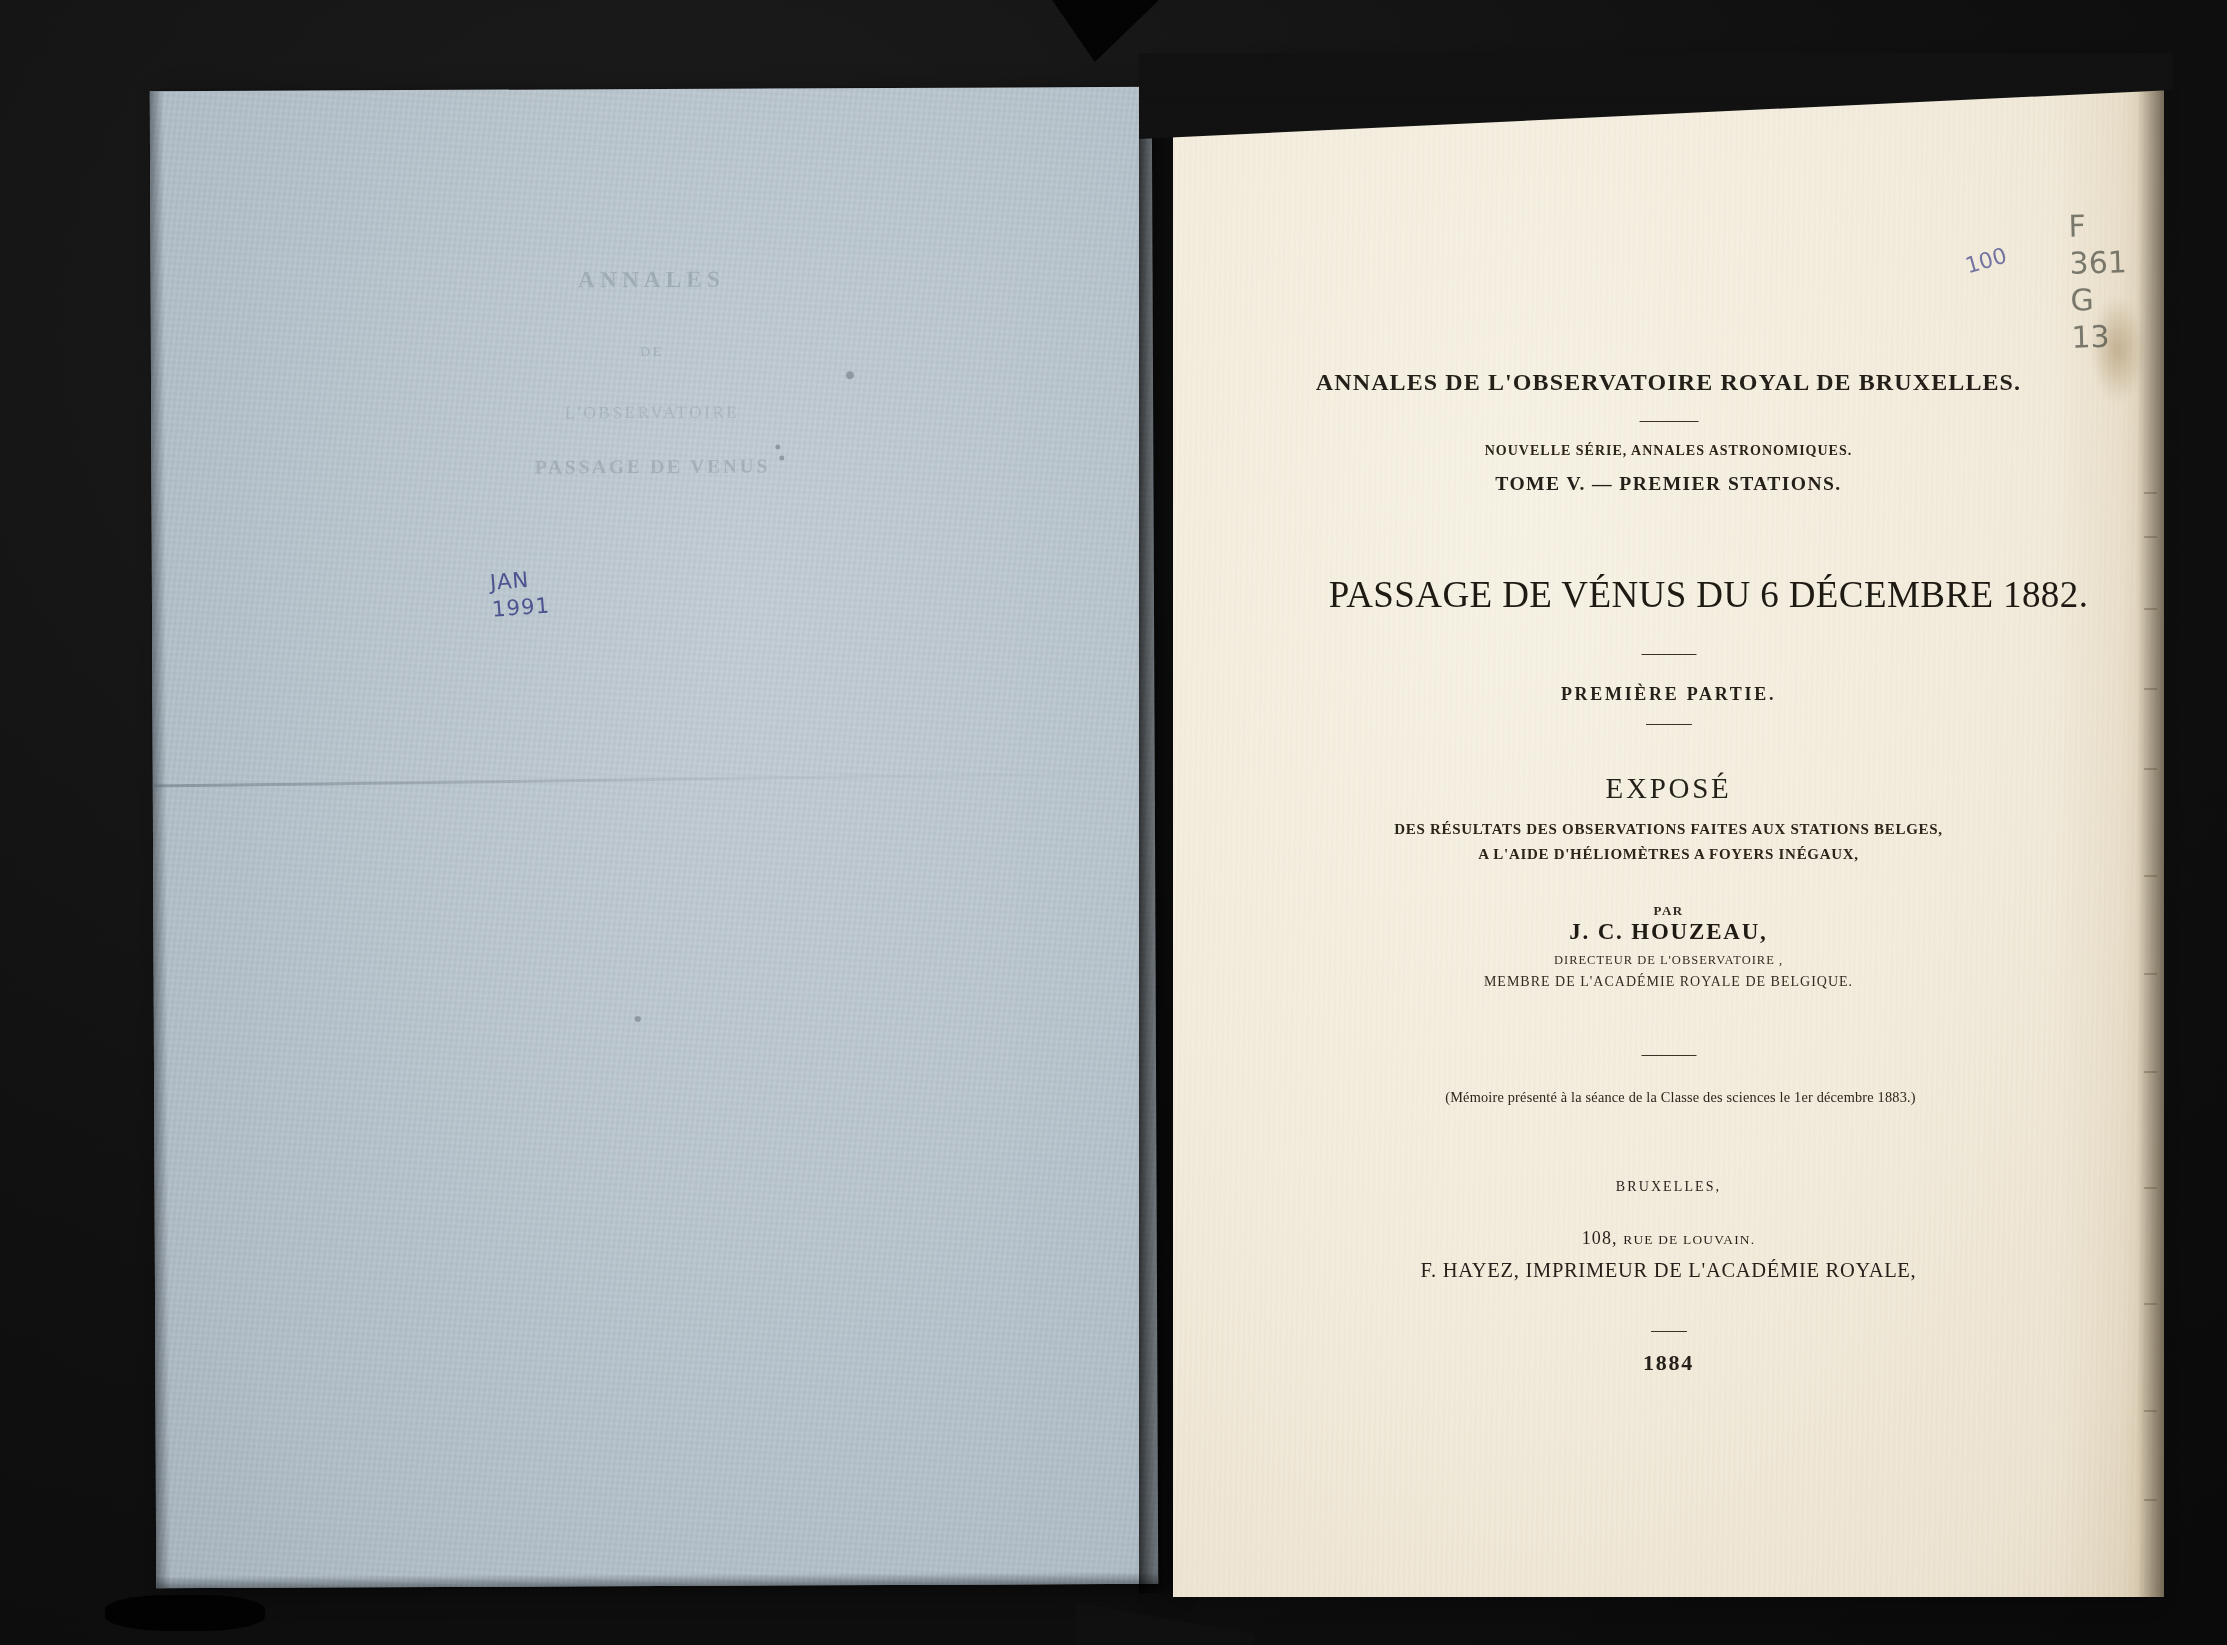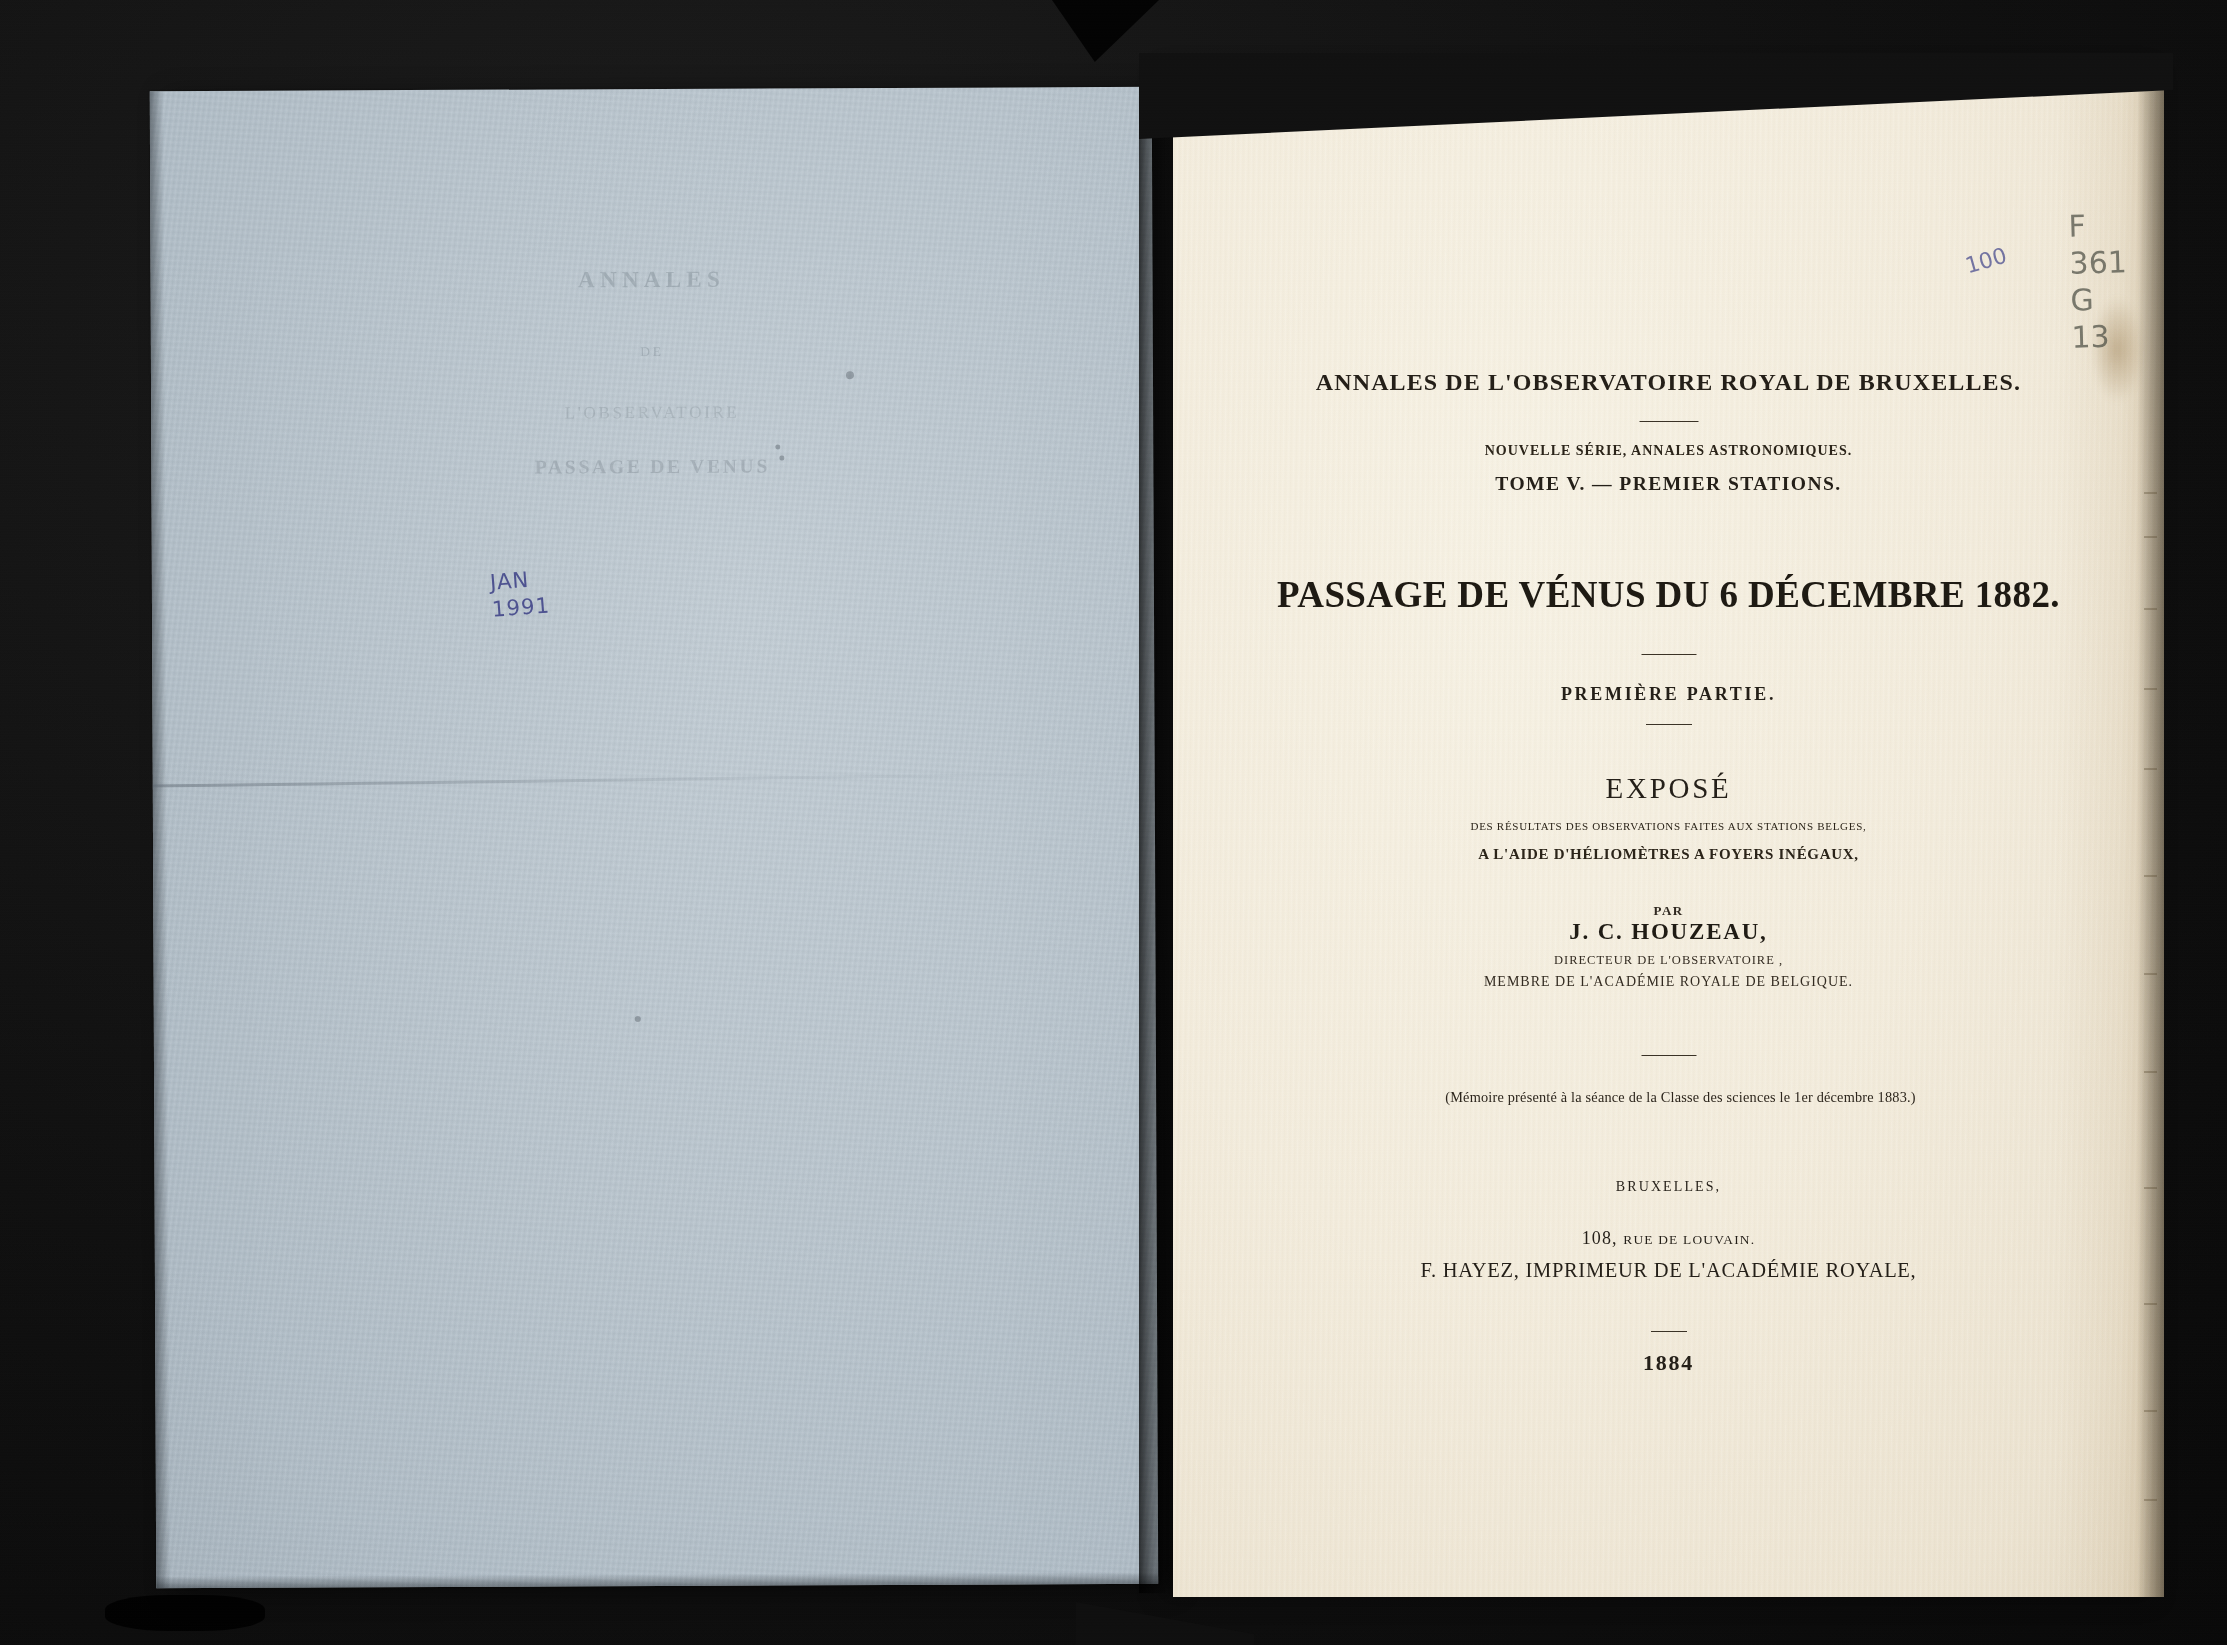--- a/index.html
+++ b/index.html
@@ -228,38 +228,39 @@
     font-size: 14px; font-weight: bold; letter-spacing: 1px;
     color: #2b2419;
   }
   .t-tome {
     position: absolute; top: 399px; width: 100%;
     font-size: 19.6px; font-weight: bold; letter-spacing: 1.4px;
     color: #241f18;
   }
   .t-title {
     position: absolute; top: 499px; width: 100%;
-    font-size: 37px; font-weight: bold; letter-spacing: 0.4px;
+    font-size: 37px; font-weight: normal; letter-spacing: 0.4px;
     color: #1e1a13;
+    padding-left: 40px;
   }
   .r2 { top: 581px; width: 55px; }
   .t-partie {
     position: absolute; top: 610px; width: 100%;
     font-size: 18px; font-weight: bold; letter-spacing: 2.7px;
     color: #241f18;
   }
   .r3 { top: 651px; width: 46px; }
   .t-expose {
     position: absolute; top: 697px; width: 100%;
     font-size: 29px; letter-spacing: 2.7px;
     color: #241f18;
   }
   .t-sub1 {
     position: absolute; top: 747px; width: 100%;
-    font-size: 11px; font-weight: normal; letter-spacing: 0.7px;
+    font-size: 15px; font-weight: bold; letter-spacing: 0.7px;
     color: #2b2419;
   }
   .t-sub2 {
     position: absolute; top: 772px; width: 100%;
     font-size: 15px; font-weight: bold; letter-spacing: 0.7px;
     color: #2b2419;
   }
   .t-par {
     position: absolute; top: 830px; width: 100%;
     font-size: 13px; font-weight: bold; letter-spacing: 1.4px;

